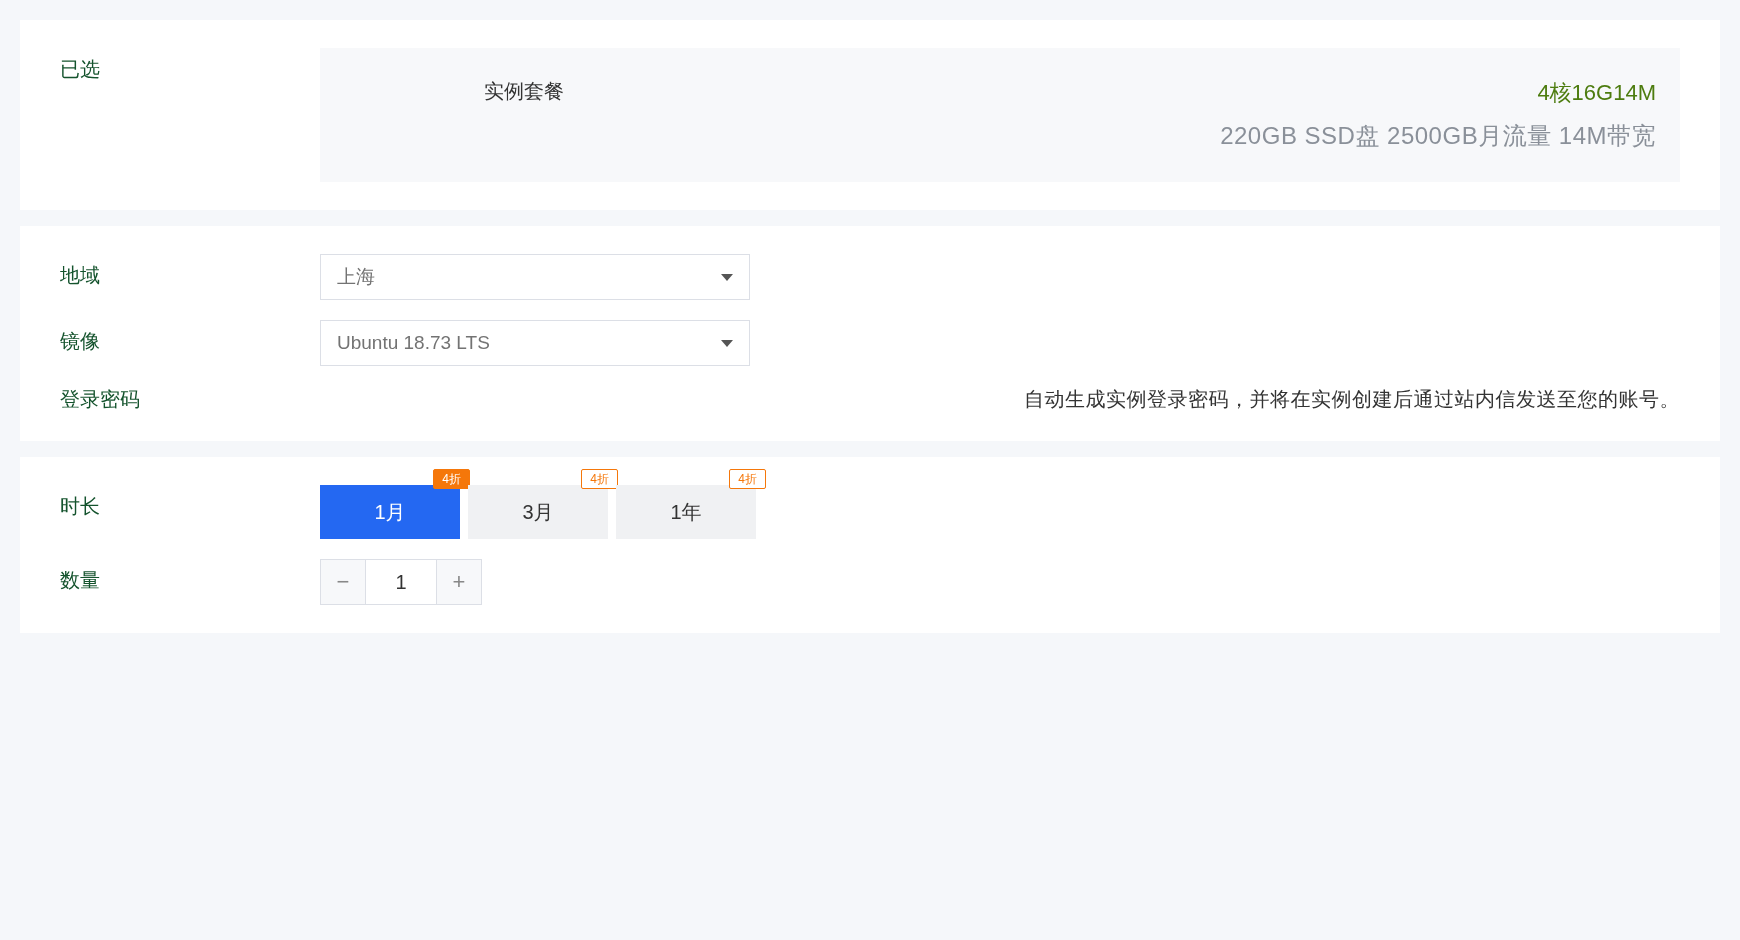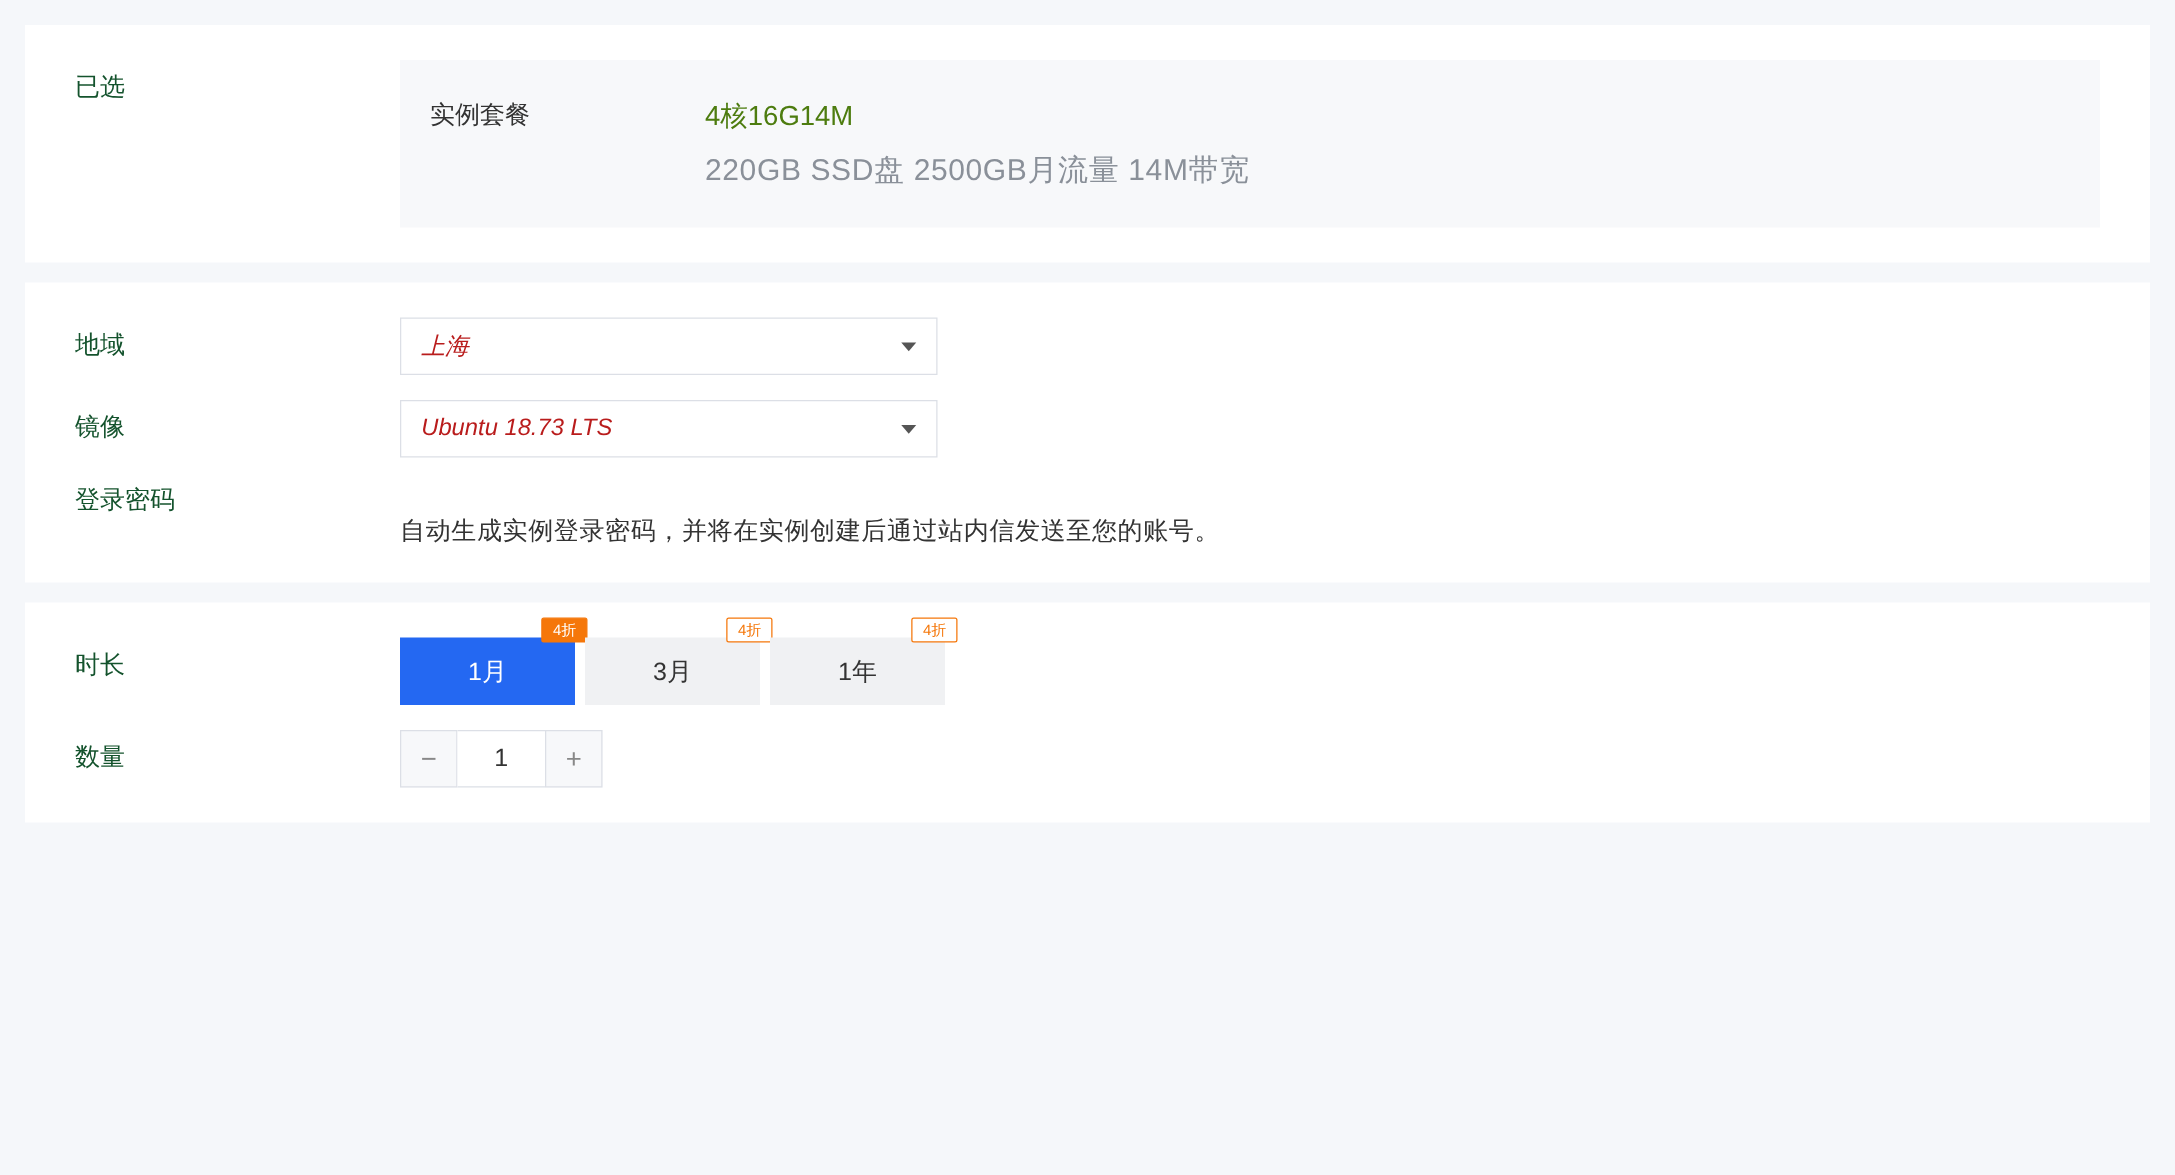--- a/index.html
+++ b/index.html
@@ -21,21 +21,21 @@
       margin-bottom: 20px;
     }
     .row:last-child { margin-bottom: 0; }
     .label {
       width: 260px;
       flex-shrink: 0;
       color: #14532d;
       font-size: 20px;
       padding-top: 8px;
     }
-    .content { flex: 1; }
+    .content { flex: 1; text-align: right; }
     .summary-box {
       background: #f7f8fa;
       padding: 30px 24px;
       display: flex;
       align-items: flex-start;
     }
     .summary-label {
       width: 220px;
       font-size: 20px;
       color: #333;
@@ -55,21 +55,21 @@
       border: 1px solid #dcdfe6;
       height: 46px;
       width: 430px;
       display: flex;
       align-items: center;
       justify-content: space-between;
       padding: 0 16px;
       cursor: pointer;
       background: #fff;
     }
-    .select-text { font-size: 19px; color: #b91c1c; font-style: italic; }
+    .select-text { font-size: 19px; color: #737373; }
     .caret {
       width: 0;
       height: 0;
       border-left: 6px solid transparent;
       border-right: 6px solid transparent;
       border-top: 7px solid #555;
     }
     .static-text {
       font-size: 20px;
       color: #333;
@@ -129,21 +129,21 @@
       border-top: 1px solid #dcdfe6;
       border-bottom: 1px solid #dcdfe6;
       display: flex;
       align-items: center;
       justify-content: center;
       font-size: 20px;
       color: #333;
       background: #fff;
     }
     .row-password .label { padding-top: 0; }
-    .row-password .static-text { padding-top: 0; margin-top: 25px; }
+    .row-password .static-text { padding-top: 0; }
   </style>
 </head>
 <body>
 
 <div class="panel panel-first">
   <div class="row">
     <div class="label">已选</div>
     <div class="content">
       <div class="summary-box">
         <div class="summary-label">实例套餐</div>

